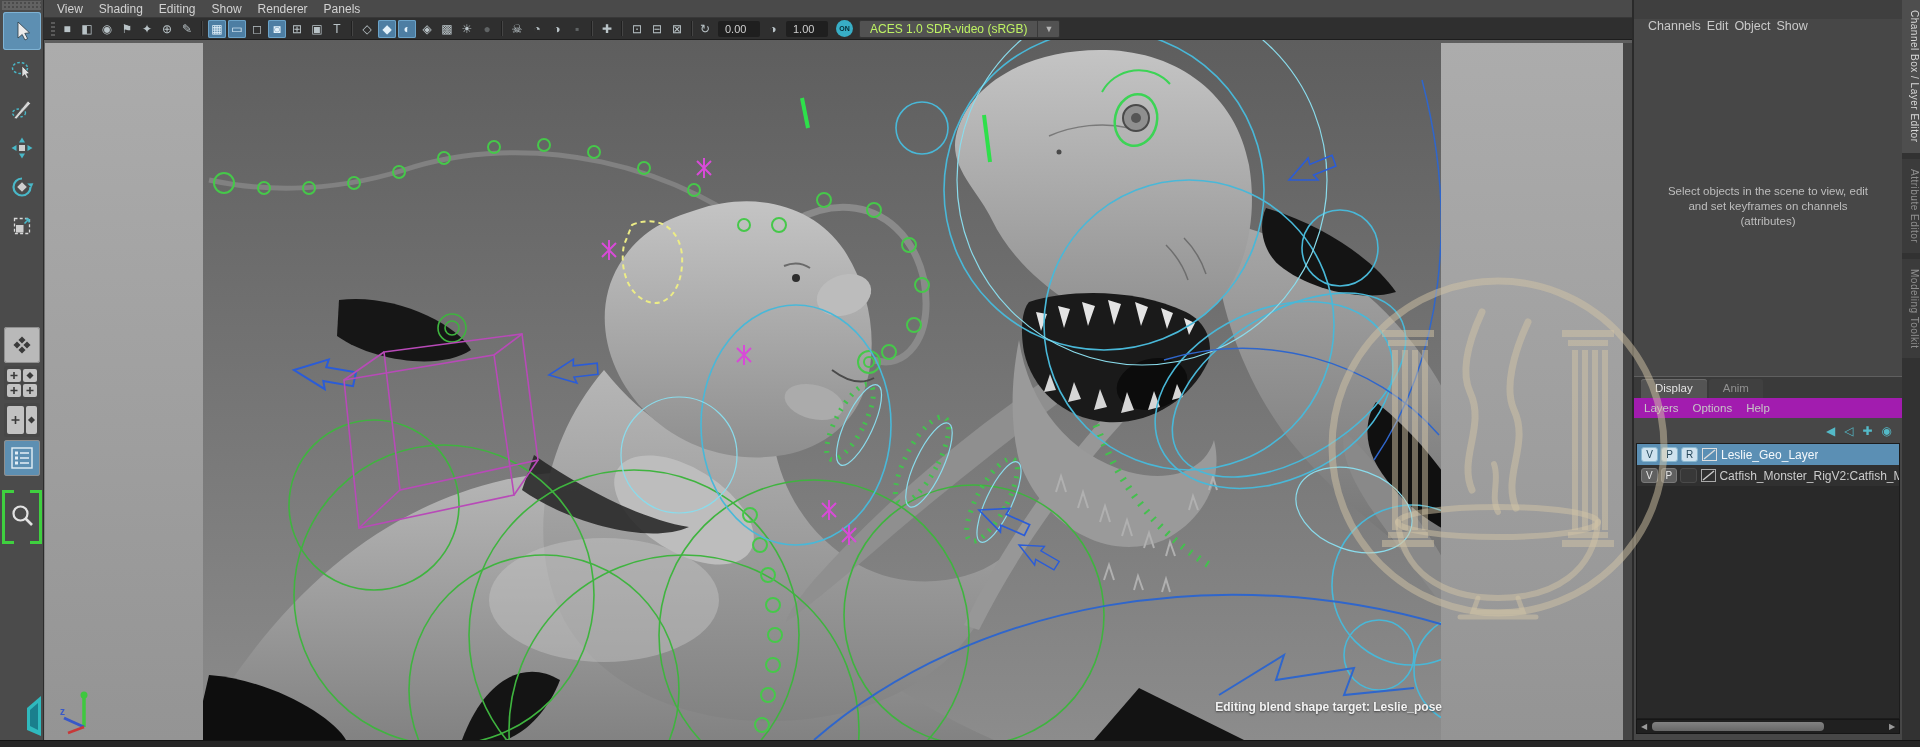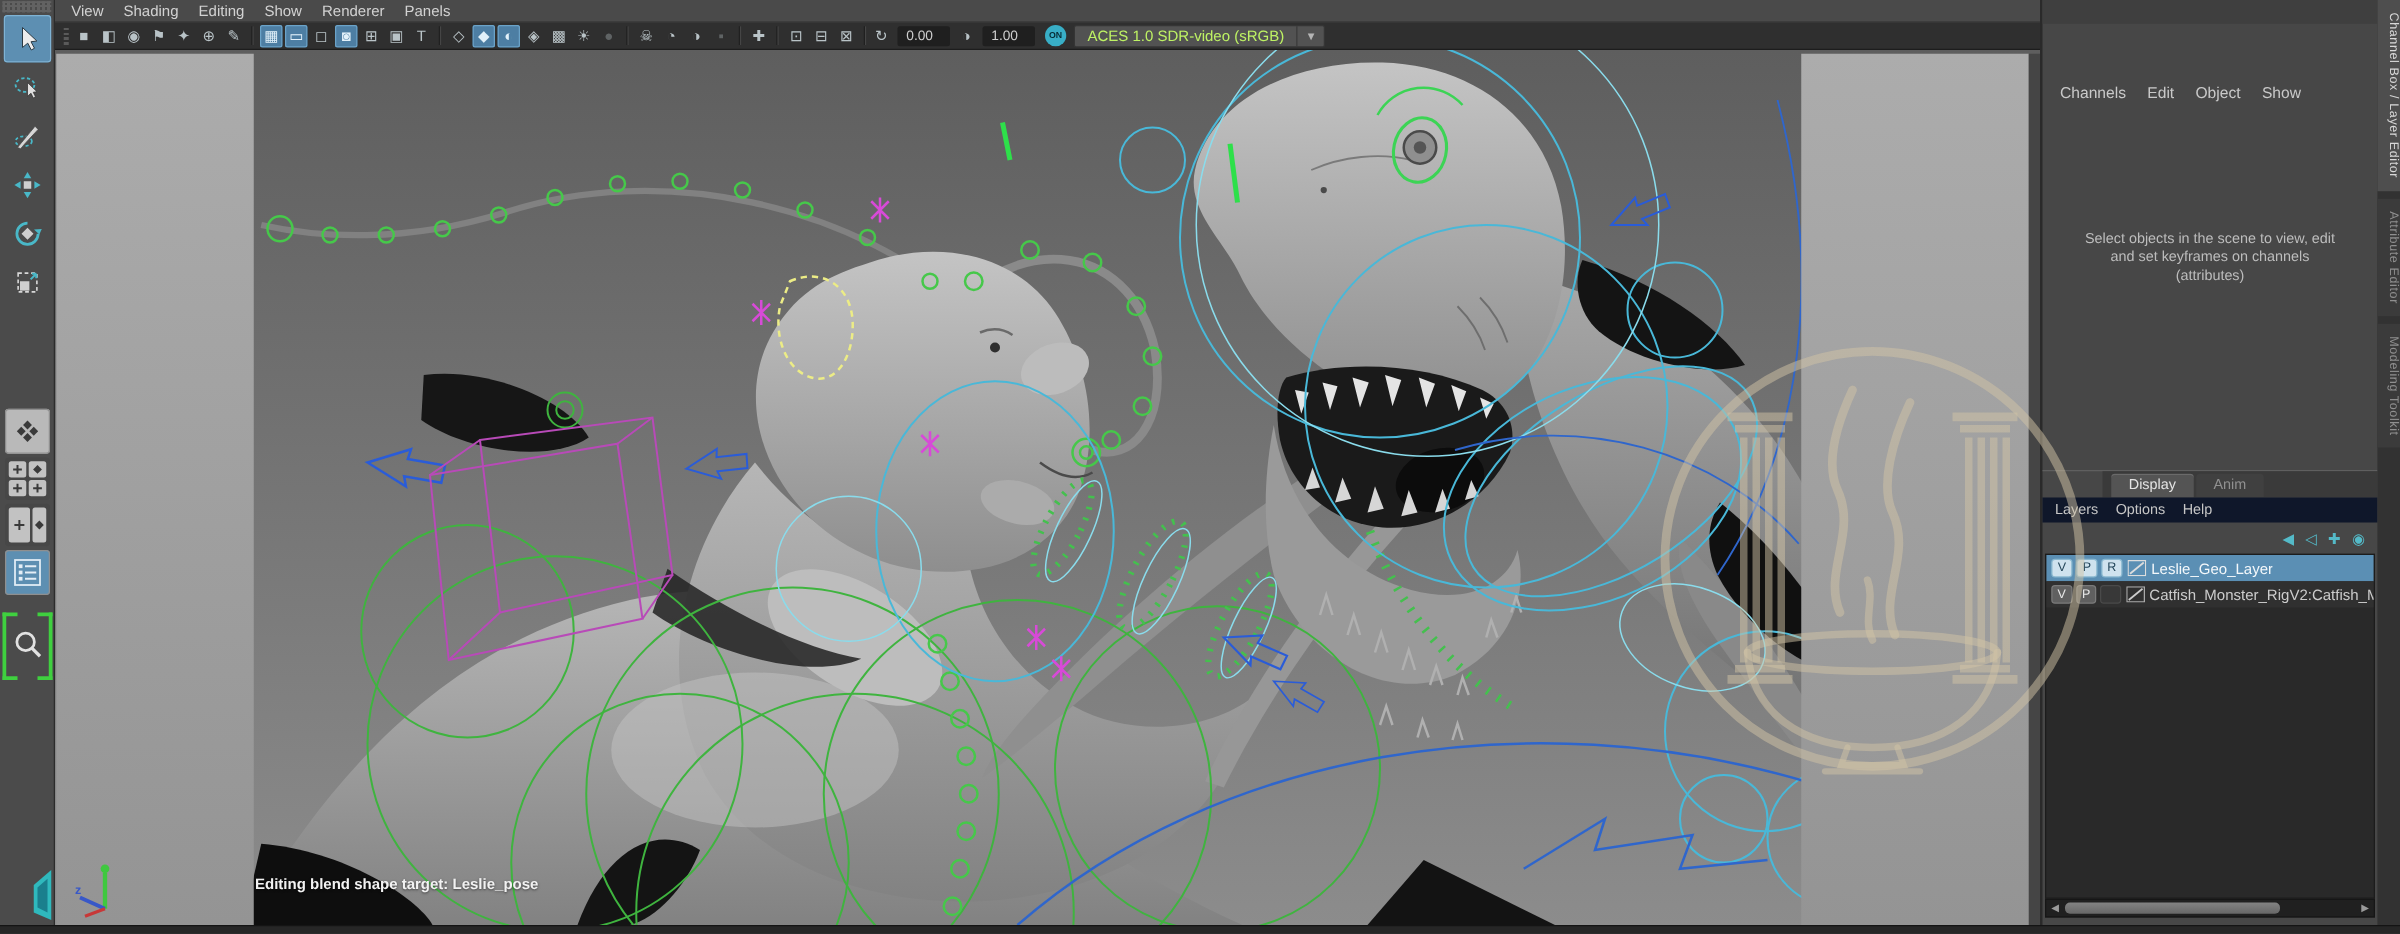--- a/index.html
+++ b/index.html
@@ -40,41 +40,41 @@
   .cs-dd .cs-label{padding:16px 10px;font-size:12px;color:#bef264;white-space:nowrap;}
   .cs-caret{width:22px;height:16px;border-left:1px solid #3a3a3a;color:#b5b5b5;font-size:9px;display:flex;align-items:center;justify-content:center;}
 
   
   .viewport{position:absolute;left:44px;top:40px;width:1588px;height:700px;overflow:hidden;background:linear-gradient(#5e5e5e,#8c8c8c);}
   .scene{position:absolute;left:0;top:0;}
   .gate-band{position:absolute;top:3px;bottom:0;background:linear-gradient(#acacac,#949494);}
   .gate-band.left{left:1px;width:158px;}
   .gate-band.right{left:1397px;width:182px;}
   .vp-edge{position:absolute;top:3px;bottom:0;left:1579px;width:9px;background:#454545;}
-  .hud{position:absolute;left:160px;width:1238px;text-align:left;color:#f2f2f2;font-weight:bold;font-size:12px;text-shadow:0 1px 2px rgba(0,0,0,.55);}
+  .hud{position:absolute;left:160px;width:1238px;text-align:right;color:#f2f2f2;font-weight:bold;font-size:12px;text-shadow:0 1px 2px rgba(0,0,0,.55);}
   .hud.status{top:660px;}
   .hud.cam{top:684px;}
   .gizmo{position:absolute;left:12px;top:645px;}
 
   
   .bottombar{position:absolute;left:0;top:740px;width:1920px;height:7px;background:#262626;border-top:1px solid #141414;}
 
   
   .panel{position:absolute;left:1632px;top:0;width:270px;height:740px;background:#474747;border-left:2px solid #2a2a2a;}
   .panel-topstrip{position:absolute;left:0;top:0;right:0;height:19px;background:#3f3f3f;}
-  .panel-menus{position:absolute;left:0;top:19px;right:0;height:26px;display:flex;align-items:flex-end;gap:17px;padding-left:14px;margin-top:36px;}
+  .panel-menus{position:absolute;left:0;top:19px;right:0;height:26px;display:flex;align-items:flex-start;gap:6px;padding-left:14px;}
   .panel-menus .menu-item{font-size:12.5px;color:#c9c9c9;}
   .empty-msg{position:absolute;left:6px;right:6px;top:184px;text-align:center;font-size:11.5px;line-height:15px;color:#bdbdbd;}
 
   
   .le-sep{position:absolute;left:0;right:0;top:376px;height:1px;background:#5f5f5f;}
-  .le-tabs{position:absolute;left:0;right:0;top:377px;height:21px;background:#3a3a3a;display:flex;align-items:flex-end;padding-left:7px;gap:2px;margin-left:48px;}
+  .le-tabs{position:absolute;left:0;right:0;top:377px;height:21px;background:#3a3a3a;display:flex;align-items:flex-end;padding-left:7px;gap:2px;}
   .le-tab{height:19px;padding:0 14px;font-size:11.5px;line-height:19px;border-radius:3px 3px 0 0;background:#404040;color:#909090;}
   .le-tab.active{background:#545454;color:#e4e4e4;box-shadow:inset 0 1px 0 #6a6a6a;}
-  .le-menus{position:absolute;left:0;right:0;top:398px;height:20px;display:flex;align-items:center;gap:14px;padding-left:10px;background:#0f172a;}
+  .le-menus{position:absolute;left:0;right:0;top:398px;height:20px;display:flex;align-items:center;gap:14px;padding-left:10px;background:#a21caf;}
   .le-menus .menu-item{font-size:11.5px;color:#c6c6c6;}
   .le-iconrow{position:absolute;left:0;right:0;top:418px;height:25px;display:flex;align-items:center;justify-content:flex-end;gap:9px;padding-right:10px;}
   .le-icon{color:#54bac8;font-size:12px;line-height:14px;}
   .le-list{position:absolute;left:2px;right:2px;top:443px;bottom:21px;background:#292929;border:1px solid #1c1c1c;overflow:hidden;}
   .layer-row{height:21px;display:flex;align-items:center;gap:3px;padding-left:4px;background:#303030;}
   .layer-row.selected{background:#5b8fb4;}
   .lbtn{width:17px;height:15px;border-radius:3px;background:#606060;border:1px solid #7a7a7a;color:#e8e8e8;font-size:10px;text-align:center;line-height:13px;}
   .layer-row.selected .lbtn{background:#cfe2ee;border-color:#8ab8d0;color:#24465a;}
   .lbtn.empty{background:#383838;border-color:#4a4a4a;}
   .lswatch{width:17px;height:15px;display:flex;align-items:center;justify-content:center;}

